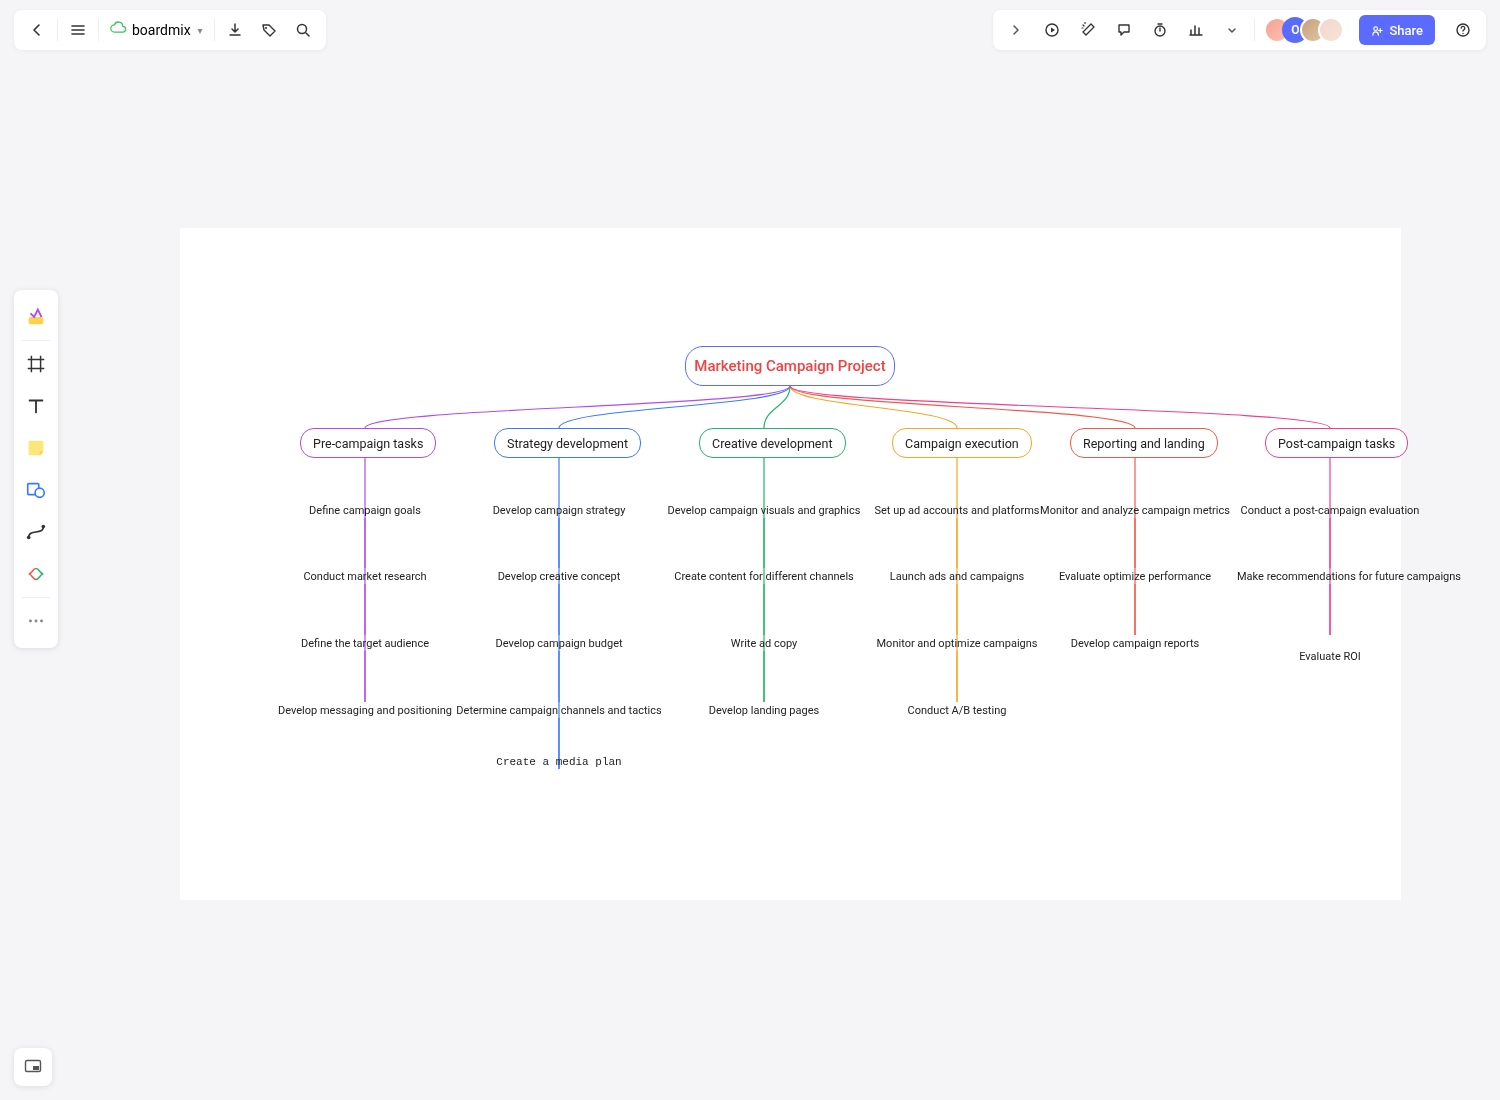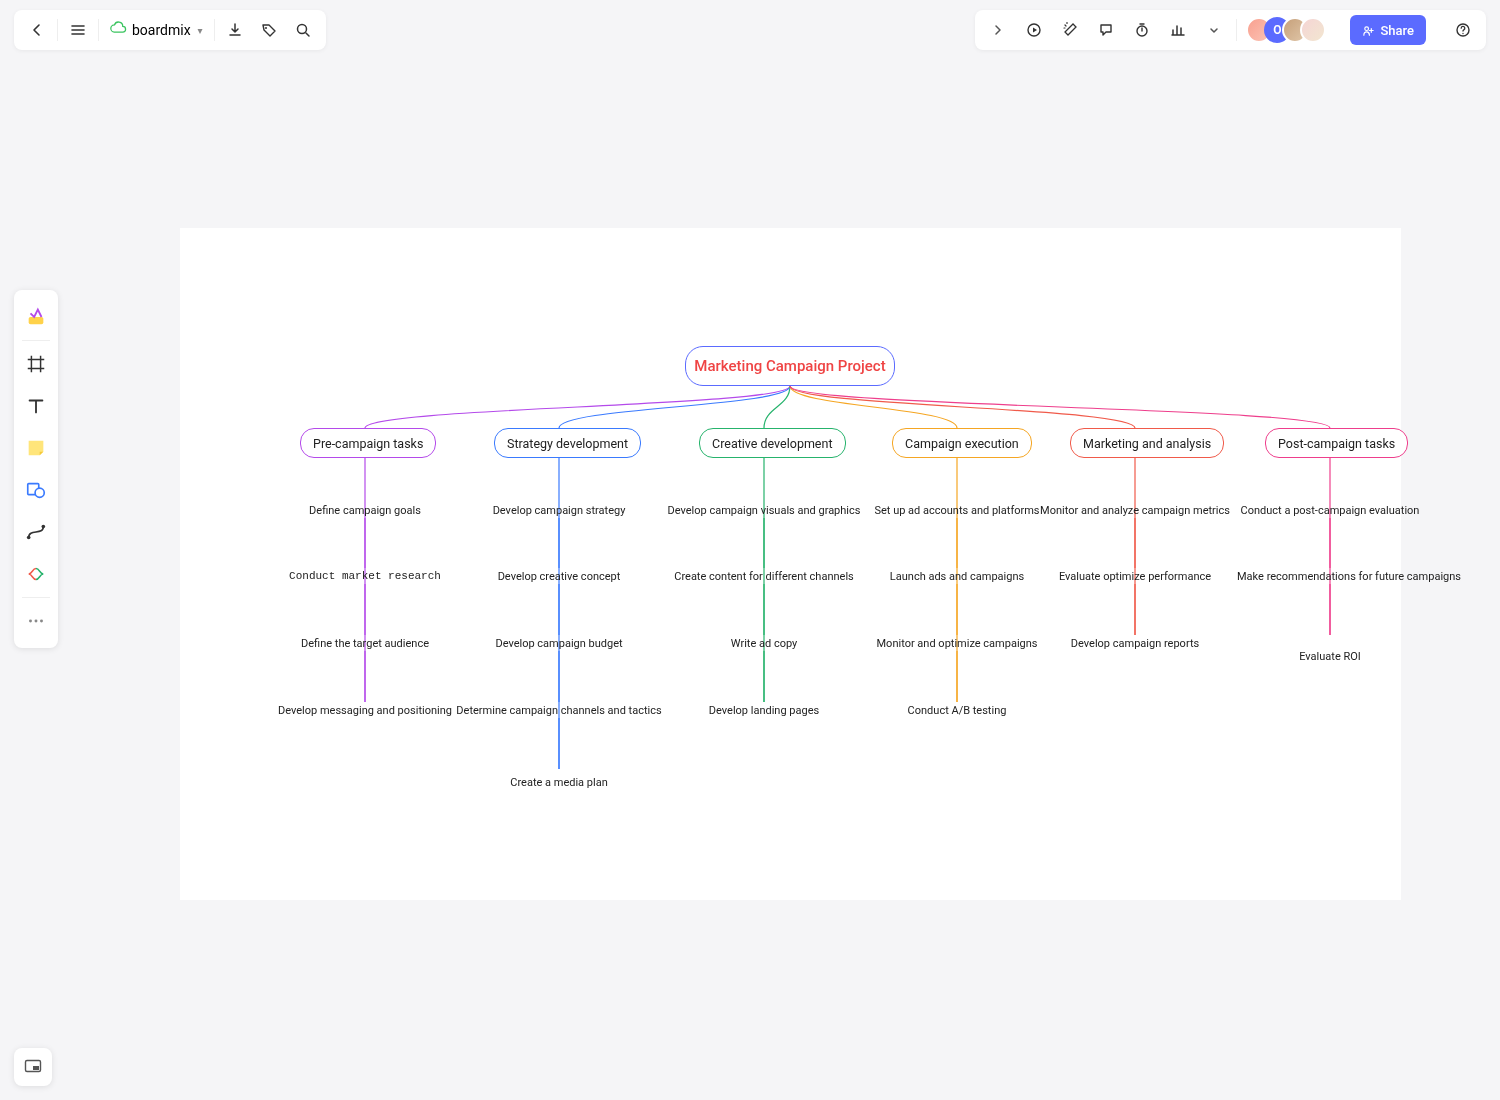--- a/index.html
+++ b/index.html
@@ -53,21 +53,21 @@
   .avatar:first-child { margin-left: 0; }
   .avatar.a1 { background: linear-gradient(135deg,#f9a08f,#fbc3b5); }
   .avatar.a2 { background: #5b6bff; border-color:#5b6bff; }
   .avatar.a3 { background: linear-gradient(135deg,#c6a07a,#e0c6a8); }
   .avatar.a4 { background: linear-gradient(135deg,#f5d5d5,#f2e6d0); }
   .share-btn {
     background: #5b6bff; color: #fff;
     border-radius: 6px; height: 30px;
     padding: 0 12px; display: flex; align-items: center; gap: 5px;
     font-size: 13px; font-weight: 500; cursor: pointer;
-    margin: 0 18px;
+    margin: 0 9px;
   }
 
   
   .side-toolbar {
     position: absolute; left: 14px; top: 290px;
     width: 44px; background: #fff; border-radius: 8px;
     box-shadow: 0 1px 6px rgba(0,0,0,0.1);
     padding: 6px 0;
     display: flex; flex-direction: column; align-items: center;
   }
@@ -339,47 +339,47 @@
       <path d="M 1150 356 L 1150 407" fill="none" stroke="#ee3e8c" stroke-width="1.2"></path>
     </svg>
   <div class="root-node">
     <span>Marketing Campaign Project</span>
   </div>
   <div id="mm-nodes">
       <div class="branch" style="left: 120px; border: 1.2px solid rgb(180, 74, 234);">
         <span>Pre-campaign tasks</span>
       </div>
       <div class="leaf" style="left: 185px; top: 276px;">Define campaign goals</div>
-      <div class="leaf" style="left: 185px; top: 342px; font-family: Liberation Mono, monospace;">Conduct market research</div>
+      <div class="leaf" style="left: 185px; top: 342px;">Conduct market research</div>
       <div class="leaf" style="left: 185px; top: 409px;">Define the target audience</div>
       <div class="leaf" style="left: 185px; top: 476px;">Develop messaging and positioning</div>
       <div class="branch" style="left: 314px; border: 1.2px solid rgb(58, 122, 254);">
         <span>Strategy development</span>
       </div>
       <div class="leaf" style="left: 379px; top: 276px;">Develop campaign strategy</div>
       <div class="leaf" style="left: 379px; top: 342px;">Develop creative concept</div>
       <div class="leaf" style="left: 379px; top: 409px;">Develop campaign budget</div>
       <div class="leaf" style="left: 379px; top: 476px;">Determine campaign channels and tactics</div>
-      <div class="leaf" style="left: 379px; top: 548px;">Create a media plan</div>
+      <div class="leaf" style="left: 379px; top: 528px; font-family: Liberation Mono, monospace;">Create a media plan</div>
       <div class="branch" style="left: 519px; border: 1.2px solid rgb(38, 179, 108);">
         <span>Creative development</span>
       </div>
       <div class="leaf" style="left: 584px; top: 276px;">Develop campaign visuals and graphics</div>
       <div class="leaf" style="left: 584px; top: 342px;">Create content for different channels</div>
       <div class="leaf" style="left: 584px; top: 409px;">Write ad copy</div>
       <div class="leaf" style="left: 584px; top: 476px;">Develop landing pages</div>
       <div class="branch" style="left: 712px; border: 1.2px solid rgb(245, 166, 35);">
         <span>Campaign execution</span>
       </div>
       <div class="leaf" style="left: 777px; top: 276px;">Set up ad accounts and platforms</div>
       <div class="leaf" style="left: 777px; top: 342px;">Launch ads and campaigns</div>
       <div class="leaf" style="left: 777px; top: 409px;">Monitor and optimize campaigns</div>
       <div class="leaf" style="left: 777px; top: 476px;">Conduct A/B testing</div>
       <div class="branch" style="left: 890px; border: 1.2px solid rgb(240, 90, 74);">
-        <span>Marketing and analysis</span>
+        <span>Reporting and landing</span>
       </div>
       <div class="leaf" style="left: 955px; top: 276px;">Monitor and analyze campaign metrics</div>
       <div class="leaf" style="left: 955px; top: 342px;">Evaluate optimize performance</div>
       <div class="leaf" style="left: 955px; top: 409px;">Develop campaign reports</div>
       <div class="branch" style="left: 1085px; border: 1.2px solid rgb(238, 62, 140);">
         <span>Post-campaign tasks</span>
       </div>
       <div class="leaf" style="left: 1150px; top: 276px;">Conduct a post-campaign evaluation</div>
       <div class="leaf" style="left: 1150px; top: 342px; padding-left: 38px;">Make recommendations for future campaigns</div>
       <div class="leaf" style="left: 1150px; top: 409px; margin-top: 13px;">Evaluate ROI</div>

